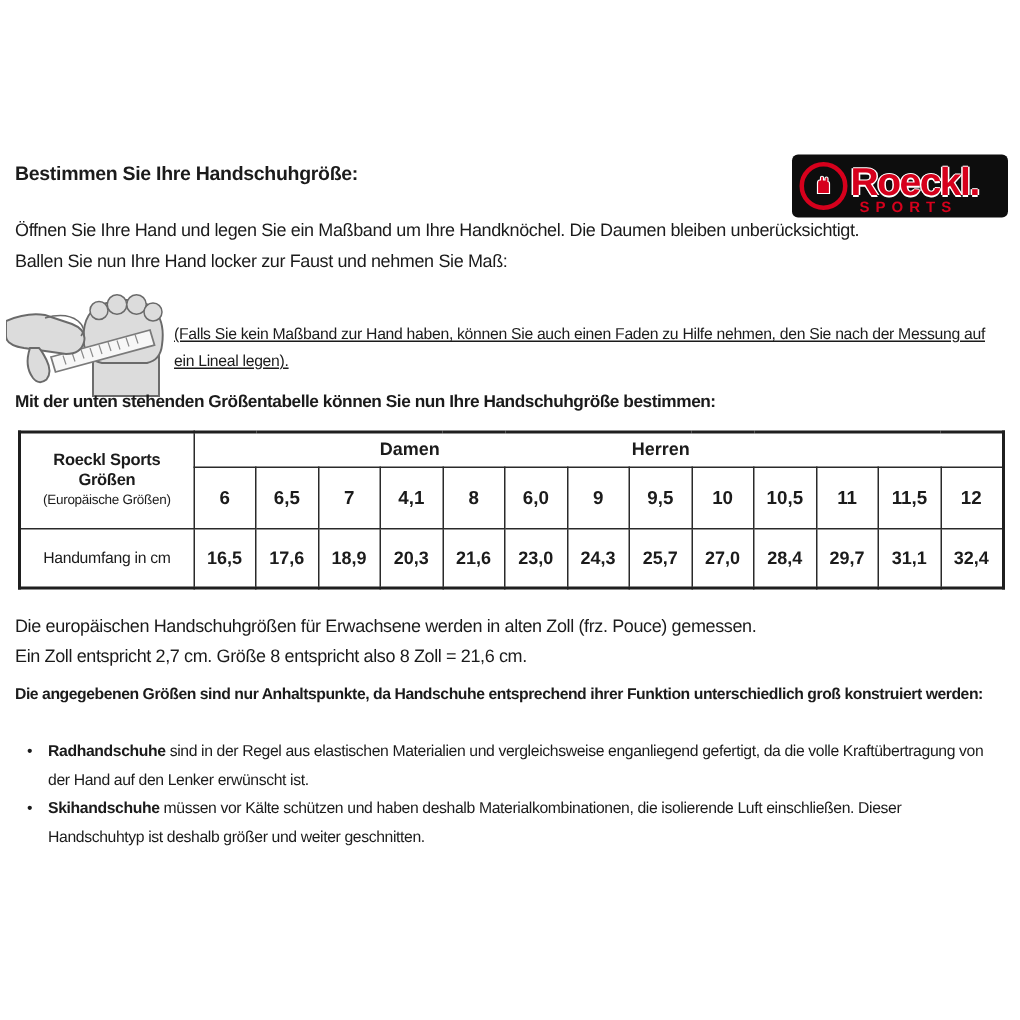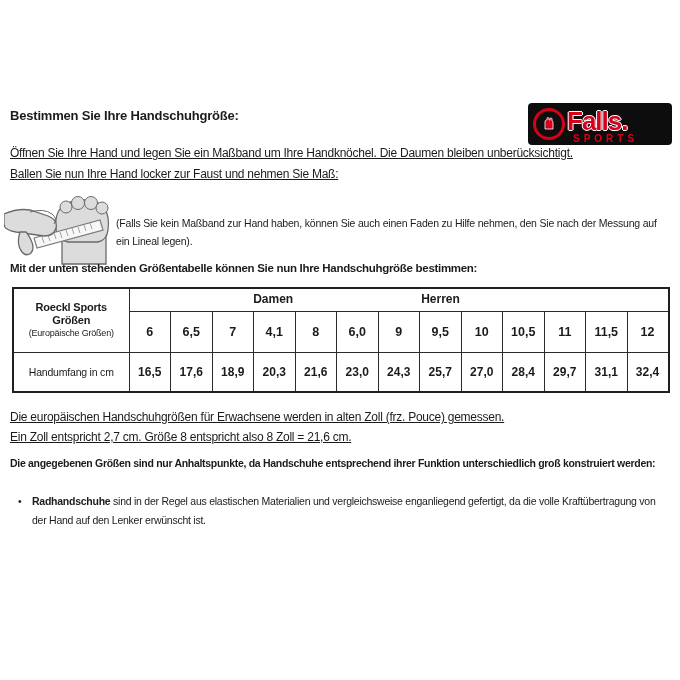--- a/index.html
+++ b/index.html
@@ -6,35 +6,35 @@
   body{
     width:680px;height:680px;background:#ffffff;position:relative;
     font-family:"Liberation Sans","DejaVu Sans",sans-serif;
     color:#1b1b1b;overflow:hidden;
   }
   .abs{position:absolute;}
   
   .h1{top:108px;left:10px;font-size:13px;font-weight:bold;letter-spacing:-0.2px;white-space:nowrap;}
   .h2{top:262px;left:10px;font-size:11.5px;font-weight:bold;letter-spacing:-0.3px;white-space:nowrap;}
   
-  .line{font-size:12px;letter-spacing:-0.25px;white-space:nowrap;text-decoration:underline;}
+  .line{font-size:12px;letter-spacing:-0.25px;white-space:nowrap;}
   .intro1{top:146px;left:10px;}
   .intro2{top:167px;left:10px;}
   .after1{top:410px;left:10px;}
   .after2{top:430px;left:10px;}
   .boldnote{top:455px;left:10px;width:655px;font-size:10.5px;font-weight:bold;letter-spacing:-0.3px;line-height:17px;}
   
   .logo{top:103px;left:528px;width:144px;height:42px;background:#0d0d0d;border-radius:4px;}
   .logo-circle{position:absolute;left:5px;top:5px;width:26px;height:26px;border:3px solid #d6001c;border-radius:50%;display:flex;align-items:center;justify-content:center;}
   .logo-brand{position:absolute;left:39px;top:3px;font-size:26px;font-weight:bold;letter-spacing:-1px;color:#d6001c;
     text-shadow:1px 0 0 #ffffff,-1px 0 0 #ffffff,0 1px 0 #ffffff,0 -1px 0 #ffffff;}
   .logo-sub{position:absolute;left:45px;bottom:1px;font-size:10px;font-weight:bold;letter-spacing:4px;color:#d6001c;margin-top:40px;}
   
   .figure{top:186px;left:4px;width:112px;height:80px;}
-  .caption{top:214px;left:116px;width:555px;font-size:10.5px;letter-spacing:-0.2px;line-height:18px;}
+  .caption{top:214px;left:116px;width:555px;font-size:10.5px;letter-spacing:-0.2px;line-height:18px;text-decoration:underline;}
   
   .sizetable{top:287px;left:12px;width:656px;border-collapse:collapse;table-layout:fixed;padding-left:32px;}
   .sizetable td{border:1px solid #2a2a2a;text-align:center;padding:0;}
   .sizetable{border:2px solid #1f1f1f;}
   td.group-cell{height:22px;position:relative;font-weight:bold;font-size:12px;text-align:center;}
   td.group-cell span{position:absolute;top:3px;transform:translateX(-50%);}
   .g-damen{left:26.7%;}
   .g-herren{left:57.8%;}
   td.label-cell{font-weight:bold;font-size:11px;line-height:13px;letter-spacing:-0.2px;}
   .lbl-s{font-weight:normal;font-size:9px;letter-spacing:-0.2px;}
@@ -51,21 +51,21 @@
 <body>
 
 <div class="abs h1">Bestimmen Sie Ihre Handschuhgröße:</div>
 
 <div class="abs logo">
   <span class="logo-circle">
     <svg width="16" height="16" viewBox="0 0 16 16">
       <path d="M4 13 L4 6 Q4 4 5.5 4 L6 4 L6 2.5 Q6 1.5 7 1.5 Q8 1.5 8 2.5 L8 4 L9 4 L9 3 Q9 2 10 2 Q11 2 11 3 L11 5 Q12 5 12 6.5 L12 13 Z" fill="#d6001c" stroke="#ffffff" stroke-width="0.8"></path>
     </svg>
   </span>
-  <span class="logo-brand">Falls.</span>
+  <span class="logo-brand">Roeckl.</span>
   <span class="logo-sub">SPORTS</span>
 </div>
 
 <div class="abs line intro1">Öffnen Sie Ihre Hand und legen Sie ein Maßband um Ihre Handknöchel. Die Daumen bleiben unberücksichtigt.</div>
 <div class="abs line intro2">Ballen Sie nun Ihre Hand locker zur Faust und nehmen Sie Maß:</div>
 
 <div class="abs figure">
   <svg width="112" height="80" viewBox="0 0 112 80">
 
     <path d="M58 78 L58 48 Q58 40 66 38 L94 38 Q102 40 102 48 L102 78 Z" fill="#dcdcdc" stroke="#6a6a6a" stroke-width="1.3"></path>
@@ -151,13 +151,14 @@
   </tbody>
 </table>
 
 <div class="abs line after1">Die europäischen Handschuhgrößen für Erwachsene werden in alten Zoll (frz. Pouce) gemessen.</div>
 <div class="abs line after2">Ein Zoll entspricht 2,7 cm. Größe 8 entspricht also 8 Zoll = 21,6 cm.</div>
 
 <div class="abs boldnote">Die angegebenen Größen sind nur Anhaltspunkte, da Handschuhe entsprechend ihrer Funktion unterschiedlich groß konstruiert werden:</div>
 
 <ul class="abs bullets">
   <li><b>Radhandschuhe</b><span> sind in der Regel aus elastischen Materialien und vergleichsweise enganliegend gefertigt, da die volle Kraft­übertragung von der Hand auf den Lenker erwünscht ist.</span></li>
+  <li><b>Skihandschuhe</b><span> müssen vor Kälte schützen und haben deshalb Materialkombinationen, die isolierende Luft einschließen. Dieser Handschuhtyp ist deshalb größer und weiter geschnitten.</span></li>
 </ul>
 
 </body></html>

